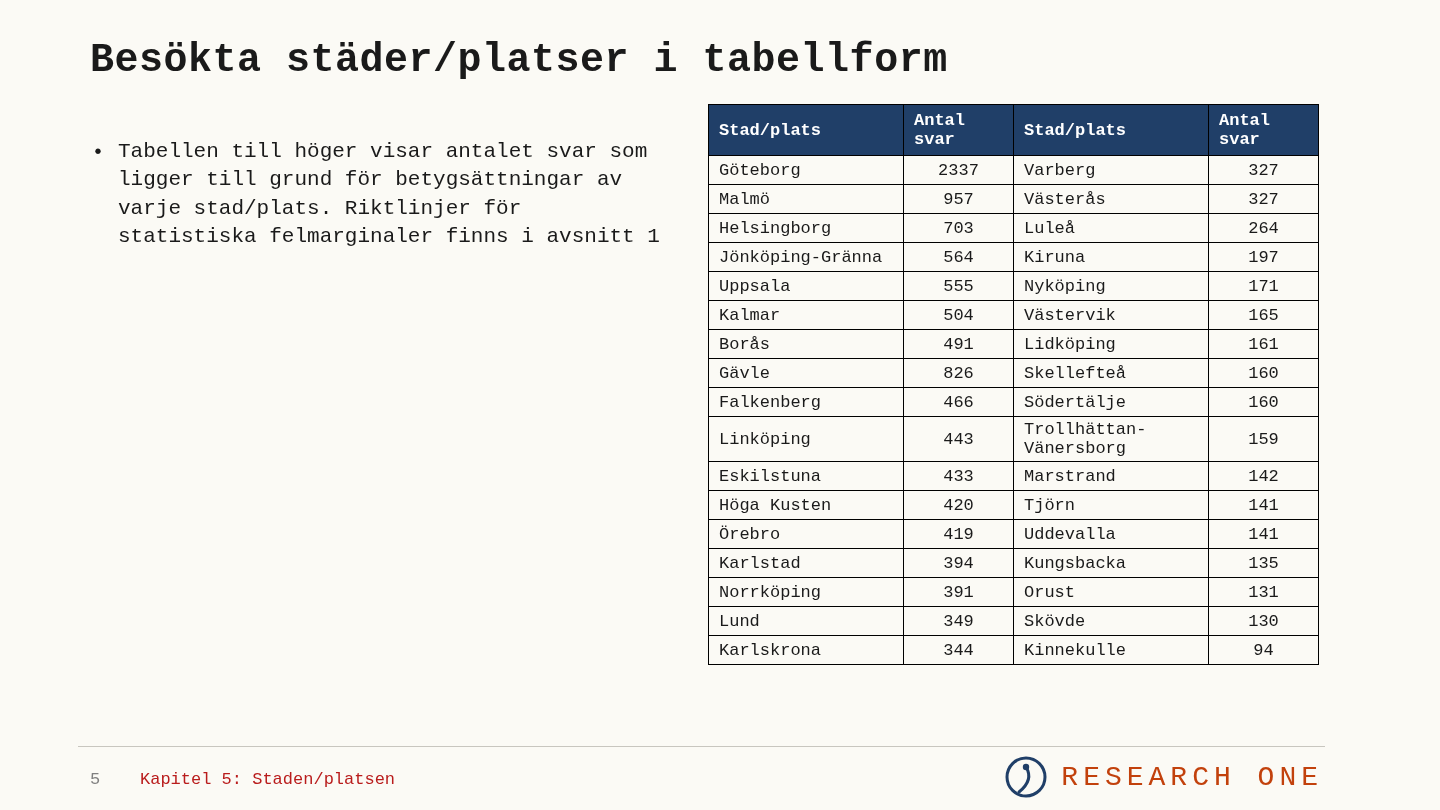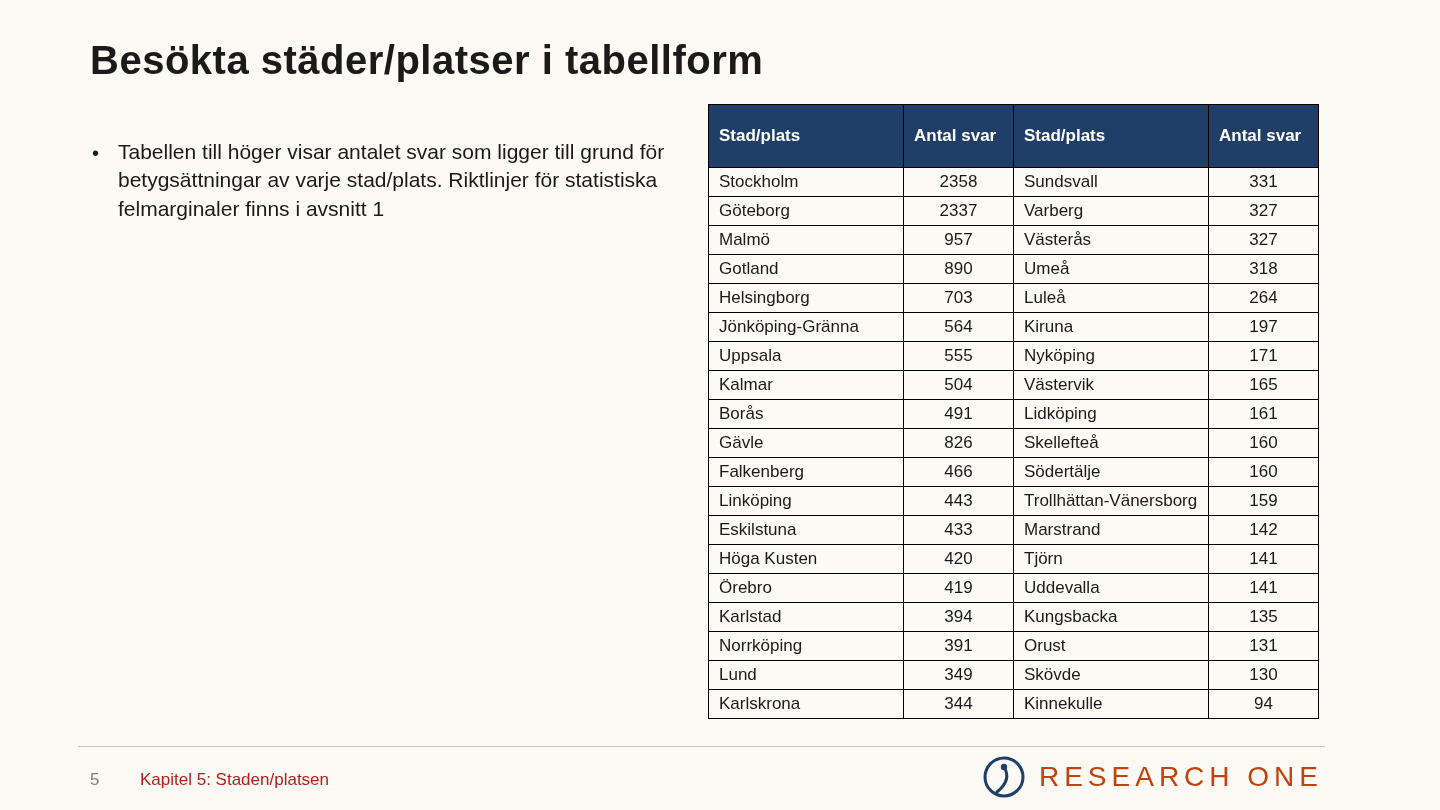--- a/index.html
+++ b/index.html
@@ -10,20 +10,21 @@
     background: #fbfaf5;
     font-family: "Century Gothic", "Futura", "Avenir", "Segoe UI", Arial, sans-serif;
     color: #1a1a1a;
     overflow: hidden;
   }
   .slide {
     position: relative;
     width: 1403px;
     height: 810px;
     box-sizing: border-box;
+    font-family: Liberation Mono, monospace;
   }
   .title {
     position: absolute;
     left: 90px;
     top: 38px;
     font-size: 40px;
     font-weight: 700;
     letter-spacing: 0.5px;
   }
   .bullet-block {
@@ -55,21 +56,21 @@
     width: 100%;
     table-layout: fixed;
     font-size: 17px;
   }
   table.data col.name { width: 195px; }
   table.data col.val  { width: 110px; }
   table.data th {
     background: #203f68;
     color: #ffffff;
     font-weight: 700;
-    padding: 21px 10px;
+    padding: 6px 10px;
     border: 1.5px solid #000;
     font-size: 17px;
   }
   table.data th.left  { text-align: left; }
   table.data th.right { text-align: left; }
   table.data td {
     border: 1.5px solid #000;
     padding: 3px 10px;
     height: 22px;
     vertical-align: middle;
@@ -143,42 +144,30 @@
       <thead>
         <tr>
           <th class="left">Stad/plats</th>
           <th class="right">Antal svar</th>
           <th class="left">Stad/plats</th>
           <th class="right">Antal svar</th>
         </tr>
       </thead>
       <tbody id="tbody">
           <tr>
-            <td class="name c0">Stockholm</td>
-            <td class="val  c0">2358</td>
-            <td class="name">Sundsvall</td>
-            <td class="val">331</td>
-          </tr>
-          <tr>
             <td class="name c0">Göteborg</td>
             <td class="val  c0">2337</td>
             <td class="name">Varberg</td>
             <td class="val">327</td>
           </tr>
           <tr>
             <td class="name c0">Malmö</td>
             <td class="val  c0">957</td>
             <td class="name">Västerås</td>
             <td class="val">327</td>
-          </tr>
-          <tr>
-            <td class="name c0">Gotland</td>
-            <td class="val  c0">890</td>
-            <td class="name">Umeå</td>
-            <td class="val">318</td>
           </tr>
           <tr>
             <td class="name c0">Helsingborg</td>
             <td class="val  c0">703</td>
             <td class="name">Luleå</td>
             <td class="val">264</td>
           </tr>
           <tr>
             <td class="name c0">Jönköping-Gränna</td>
             <td class="val  c0">564</td>

